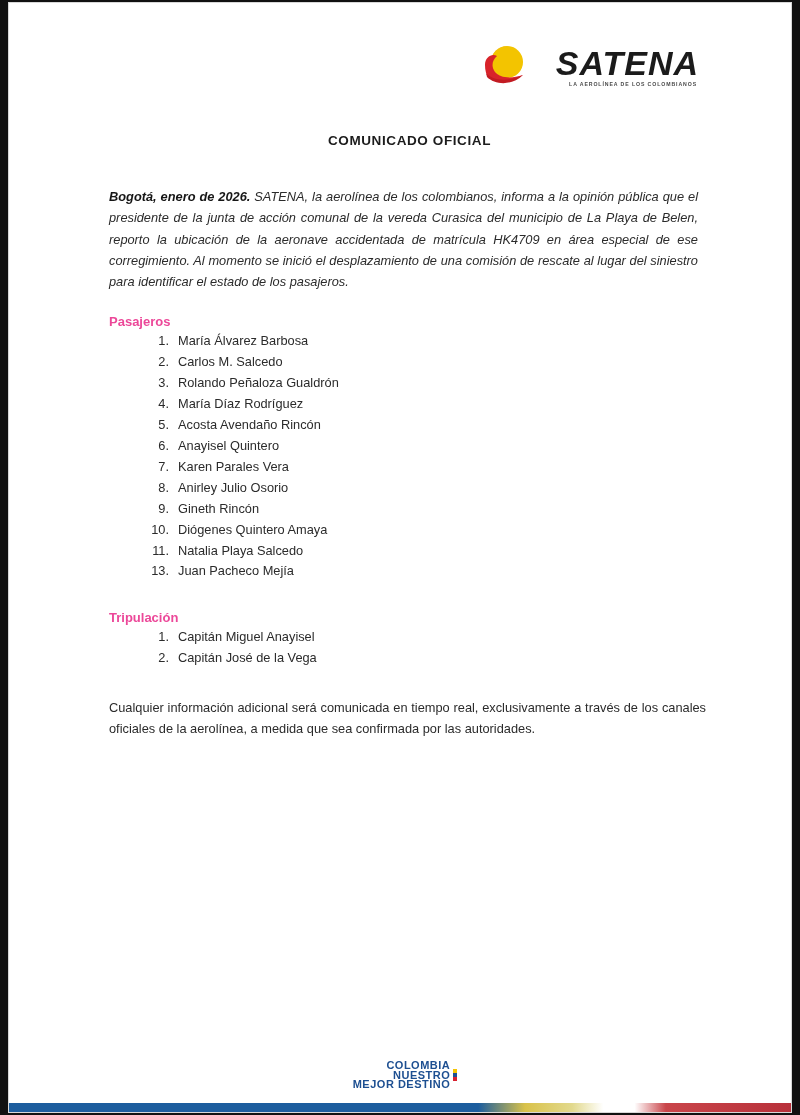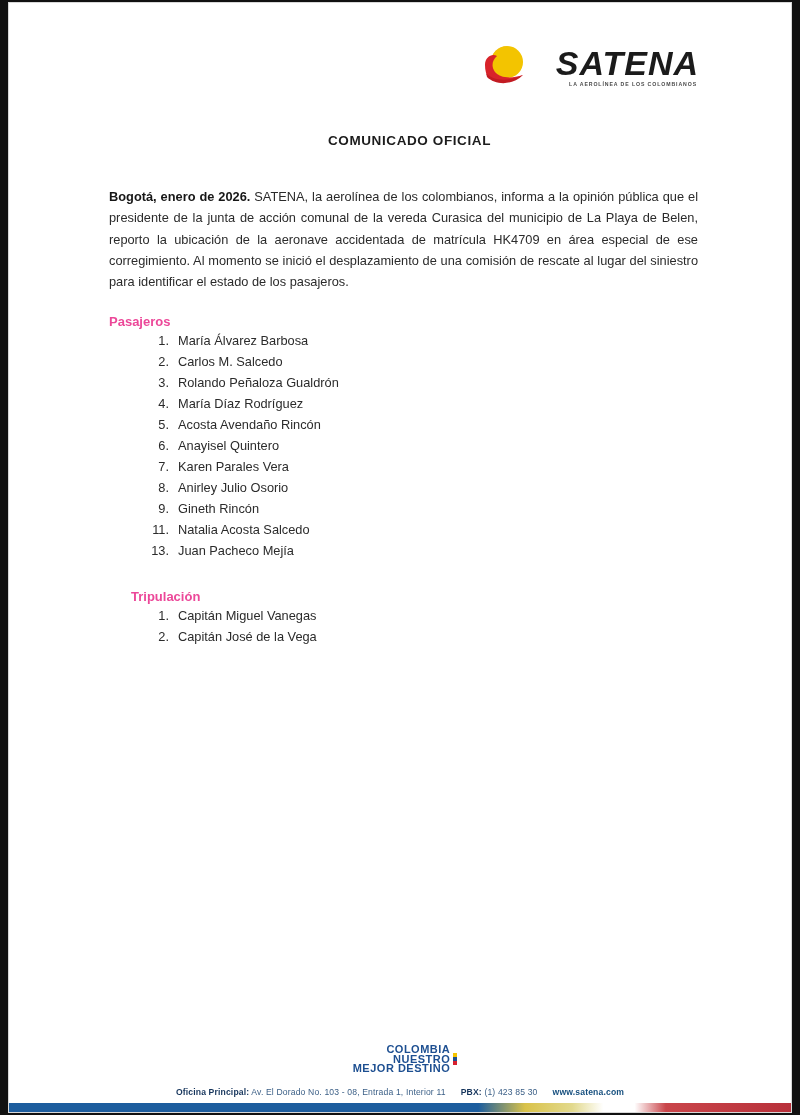--- a/index.html
+++ b/index.html
@@ -98,35 +98,35 @@
     padding: 0 85px 0 100px;
     margin-top: 38px;
     color: #2a2a2a;
   }
   p.para {
     font-size: 12.8px;
     line-height: 21.3px;
     text-align: justify;
     margin: 0 8px 22px 0;
     color: #2b2b2b;
+    font-style: italic;
   }
   p.para b {
     color: #161616;
     font-weight: bold;
   }
 
   .section-title {
     font-size: 13px;
     font-weight: bold;
     color: #ec4899;
     margin: 0 0 2px 0;
   }
   .section-title.crew {
     margin-top: 28px;
-    margin-left: 22px;
   }
 
   ol.names {
     list-style: none;
     margin: 0;
     padding: 0 0 0 38px;
   }
   ol.names li {
     font-size: 12.8px;
     line-height: 20.9px;
@@ -274,66 +274,62 @@
           </li>
         <li>
             <span class="num">8.</span>
             <span class="nm">Anirley Julio Osorio</span>
           </li>
         <li>
             <span class="num">9.</span>
             <span class="nm">Gineth Rincón</span>
           </li>
         <li>
+            <span class="num">10.</span>
+            <span class="nm">Diógenes Quintero Amaya</span>
+          </li>
+        <li>
             <span class="num">11.</span>
-            <span class="nm">Natalia Acosta Salcedo</span>
+            <span class="nm">Natalia Playa Salcedo</span>
           </li>
         <li>
             <span class="num">13.</span>
             <span class="nm">Juan Pacheco Mejía</span>
           </li>
       </ol>
 
       <div class="section-title crew">Tripulación</div>
       <ol class="names">
         <li>
             <span class="num">1.</span>
-            <span class="nm">Capitán Miguel Vanegas</span>
+            <span class="nm">Capitán Miguel Anayisel</span>
           </li>
         <li>
             <span class="num">2.</span>
             <span class="nm">Capitán José de la Vega</span>
           </li>
       </ol>
 
+      <p class="closing">Cualquier información adicional será comunicada en tiempo real, exclusivamente a través de los canales oficiales de la aerolínea, a medida que sea confirmada por las autoridades.</p>
     </div>
 
     <div class="footer">
       <div class="seal">
         <div class="seal-text">
           <div>COLOMBIA</div>
           <div>NUESTRO</div>
           <div>MEJOR DESTINO</div>
         </div>
         <div class="seal-bars">
           <i class="y"></i>
           <i class="b"></i>
           <i class="r"></i>
         </div>
       </div>
 
-      <div class="footer-line">
-        <b>Oficina Principal:</b>
-        <span>Av. El Dorado No. 103 - 08, Entrada 1, Interior 11</span>
-        <span class="sep"></span>
-        <b>PBX:</b>
-        <span>(1) 423 85 30</span>
-        <span class="sep"></span>
-        <span class="site">www.satena.com</span>
-      </div>
 
       <div class="flag-band">
         <div class="solid-blue"></div>
       </div>
     </div>
 
   </div>
 </div>
 
 </body></html>

